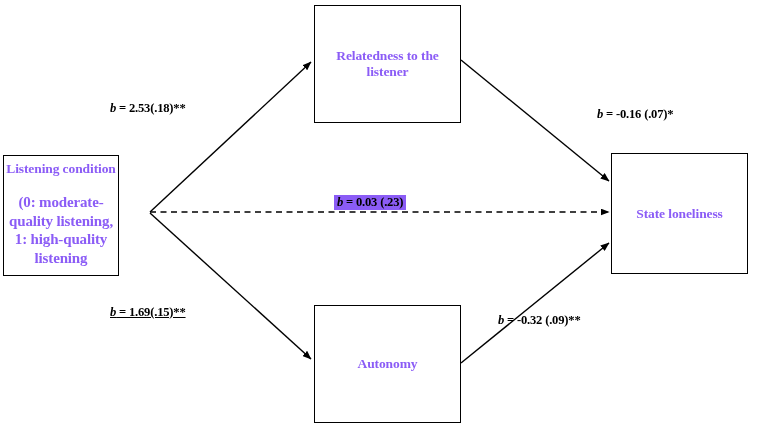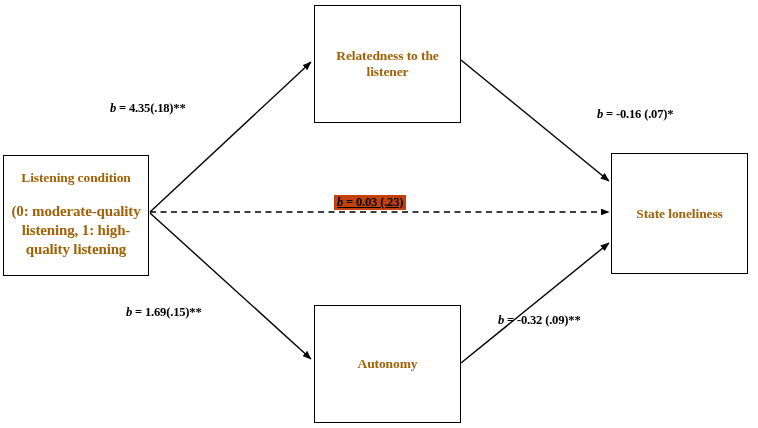--- a/index.html
+++ b/index.html
@@ -18,40 +18,40 @@
   .node {
     position: absolute;
     border: 1.5px solid #000000;
     background: #ffffff;
     box-sizing: border-box;
     display: flex;
     flex-direction: column;
     align-items: center;
     justify-content: center;
     text-align: center;
-    color: #a16207;
+    color: #8b5cf6;
   }
   .node-title {
     font-weight: bold;
     font-size: 13.5px;
     line-height: 1.18;
     letter-spacing: -0.1px;
   }
   .node-sub {
     font-weight: bold;
     font-size: 15px;
     line-height: 1.25;
     margin-top: 16px;
     letter-spacing: -0.15px;
     padding: 0 4px;
   }
 
   
   #node-predictor {
-    left: 3px;  top: 155px;  width: 146px; height: 121px;
+    left: 3px;  top: 155px;  width: 116px; height: 121px;
   }
   #node-predictor .inner {
     margin-top: -2px;
   }
   #node-mediator-relatedness {
     left: 314px; top: 5px;   width: 147px; height: 118px;
   }
   #node-mediator-relatedness .node-title { padding: 0 6px; }
   #node-mediator-autonomy {
     left: 314px; top: 305px; width: 147px; height: 118px;
@@ -87,22 +87,22 @@
     font-weight: bold;
     color: #000000;
     white-space: nowrap;
     letter-spacing: -0.2px;
   }
   .coef i {
     font-style: italic;
   }
   #coef-a1 { left: 110px; top: 101px; }
   #coef-b1 { left: 597px; top: 107px; }
-  #coef-c  { left: 334px; top: 195px; background: #c2410c; padding: 0 3px; text-decoration: underline; }
-  #coef-a2 { left: 126px; top: 305px; }
+  #coef-c  { left: 334px; top: 195px; background: #8b5cf6; padding: 0 3px; }
+  #coef-a2 { left: 110px; top: 305px; text-decoration: underline; }
   #coef-b2 { left: 498px; top: 313px; }
 </style>
 </head>
 <body>
 
 <div id="canvas">
 
   <svg id="paths" viewBox="0 0 758 428" width="758" height="428" xmlns="http://www.w3.org/2000/svg">
     <defs>
       <marker id="arrowhead" markerWidth="9" markerHeight="7" refX="8.4" refY="3.5" orient="auto" markerUnits="userSpaceOnUse">
@@ -134,21 +134,21 @@
 
   <div class="node" id="node-outcome">
     <div class="node-title">State loneliness</div>
   </div>
 
   <div class="node" id="node-mediator-autonomy">
     <div class="node-title">Autonomy</div>
   </div>
 
   <div class="coef" id="coef-a1">
-    <i>b</i><span> = 4.35(.18)**</span>
+    <i>b</i><span> = 2.53(.18)**</span>
   </div>
   <div class="coef" id="coef-b1">
     <i>b</i><span> = -0.16 (.07)*</span>
   </div>
   <div class="coef" id="coef-c">
     <i>b</i><span> = 0.03 (.23)</span>
   </div>
   <div class="coef" id="coef-a2">
     <i>b</i><span> = 1.69(.15)**</span>
   </div>

